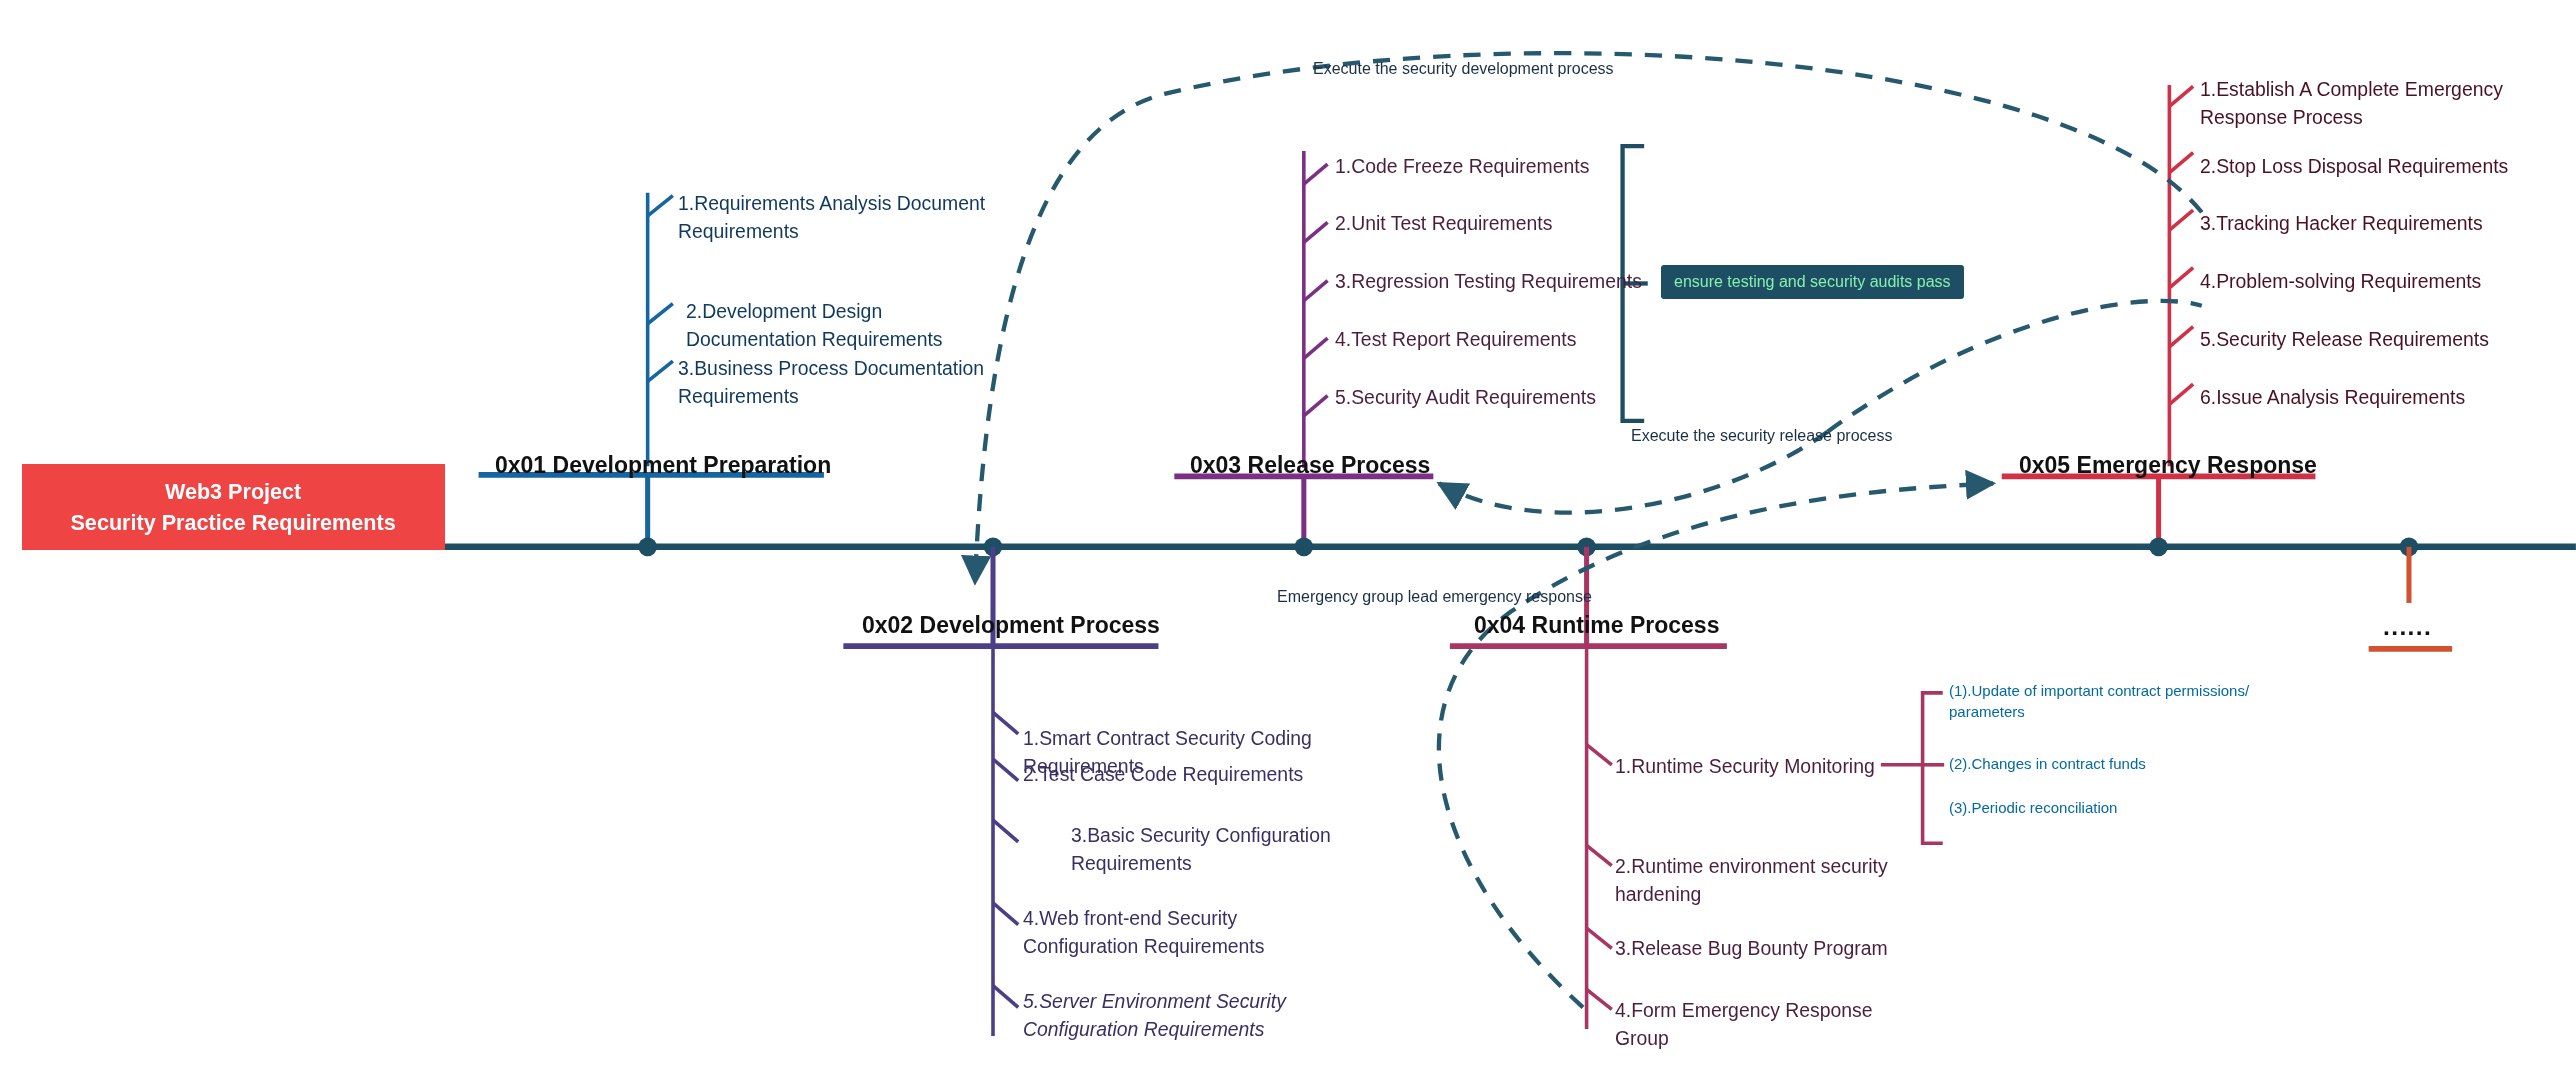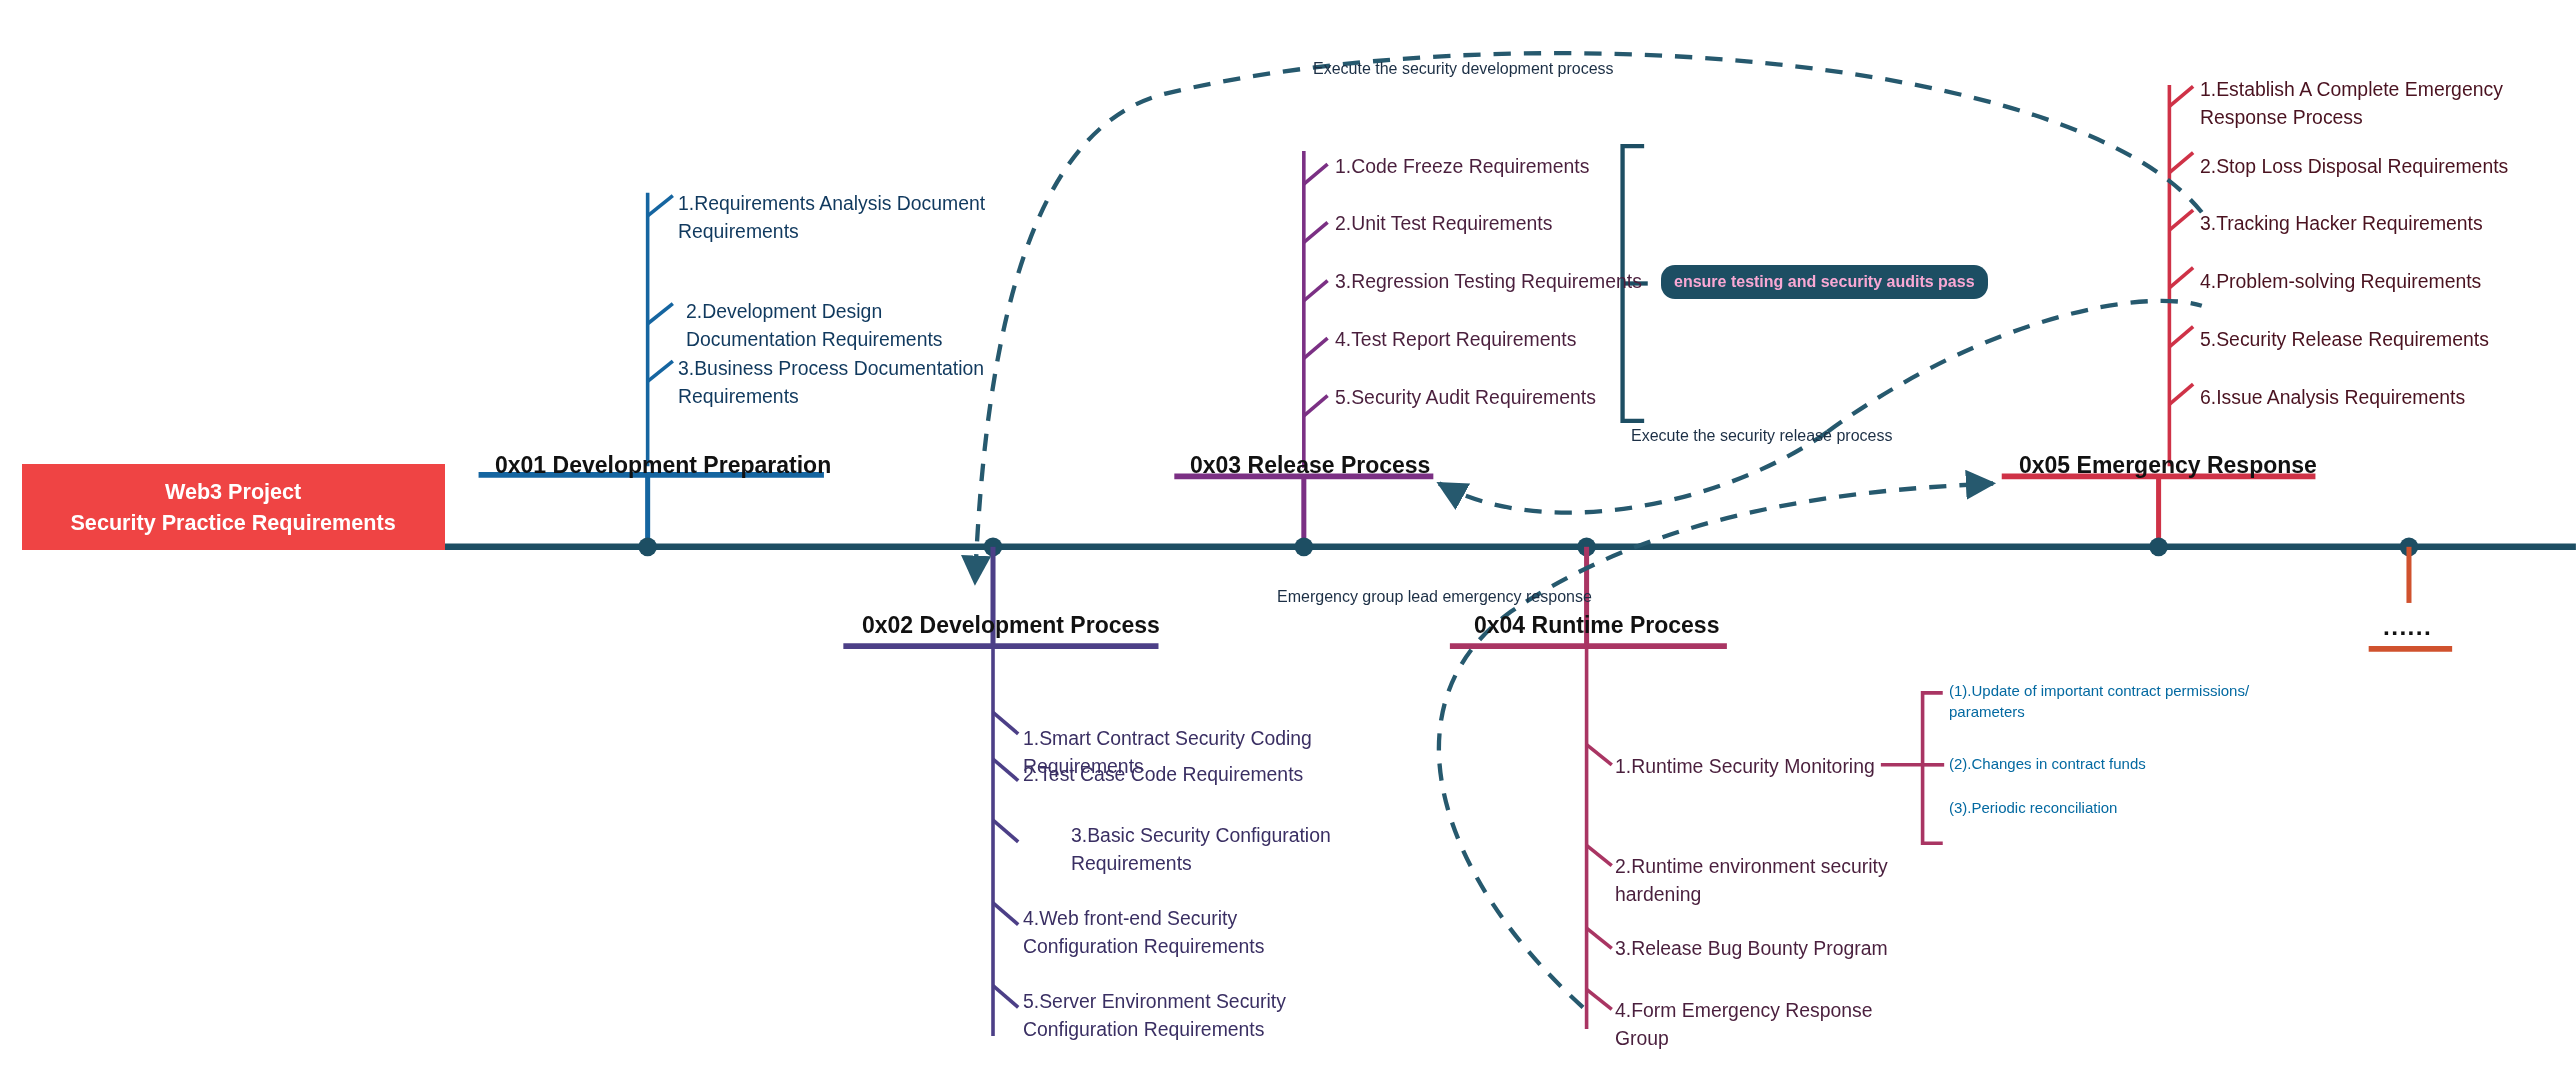--- a/index.html
+++ b/index.html
@@ -20,22 +20,22 @@
 
   
   .item{position:absolute;font-size:19.4px;line-height:1.42;color:#3d1f33;}
   .item.blue{color:#10395e;}
   .item.purple{color:#3a2f63;}
   .item.plum{color:#4a1f3d;}
   .item.crimson{color:#4a1220;}
   .sub-item{position:absolute;font-size:15px;line-height:1.42;color:#0369a1;}
 
   
-  .badge{position:absolute;background:#1d4e63;color:#f9a8d4;font-size:16px;
-    border-radius:14px;padding:8px 13px;white-space:nowrap;font-weight:bold;}
+  .badge{position:absolute;background:#1d4e63;color:#86efac;font-size:16px;
+    border-radius:3px;padding:8px 13px;white-space:nowrap;}
 
   
   .curve-label{position:absolute;font-size:16px;color:#1c2f45;white-space:nowrap;}
 
   
   .ellipsis{position:absolute;font-size:24.5px;font-weight:bold;color:#111;letter-spacing:1.4px;}
 </style>
 </head>
 <body>
 
@@ -158,21 +158,21 @@
   <div class="item blue" style="left:678px;top:355px;width:338px;white-space:pre-line;">3.Business Process Documentation
 Requirements</div>
 
   <div class="item purple" style="left:1023px;top:725px;width:309px;white-space:pre-line;">1.Smart Contract Security Coding
 Requirements</div>
   <div class="item purple" style="left:1023px;top:761px;width:309px;white-space:pre-line;">2.Test Case Code Requirements</div>
   <div class="item purple" style="left:1023px;top:822px;width:309px;white-space:pre-line;margin-left:48px;">3.Basic Security Configuration
 Requirements</div>
   <div class="item purple" style="left:1023px;top:905px;width:309px;white-space:pre-line;">4.Web front-end Security
 Configuration Requirements</div>
-  <div class="item purple" style="left:1023px;top:988px;width:309px;white-space:pre-line;">5.Server Environment Security
+  <div class="item purple" style="left:1023px;top:988px;width:309px;white-space:pre-line;font-style:italic;">5.Server Environment Security
 Configuration Requirements</div>
 
   <div class="item plum" style="left:1335px;top:153px;">1.Code Freeze Requirements</div>
   <div class="item plum" style="left:1335px;top:210px;">2.Unit Test Requirements</div>
   <div class="item plum" style="left:1335px;top:268px;">3.Regression Testing Requirements</div>
   <div class="item plum" style="left:1335px;top:326px;">4.Test Report Requirements</div>
   <div class="item plum" style="left:1335px;top:384px;">5.Security Audit Requirements</div>
 
   <div class="badge" style="left:1661px;top:265px;">ensure testing and security audits pass</div>
 

